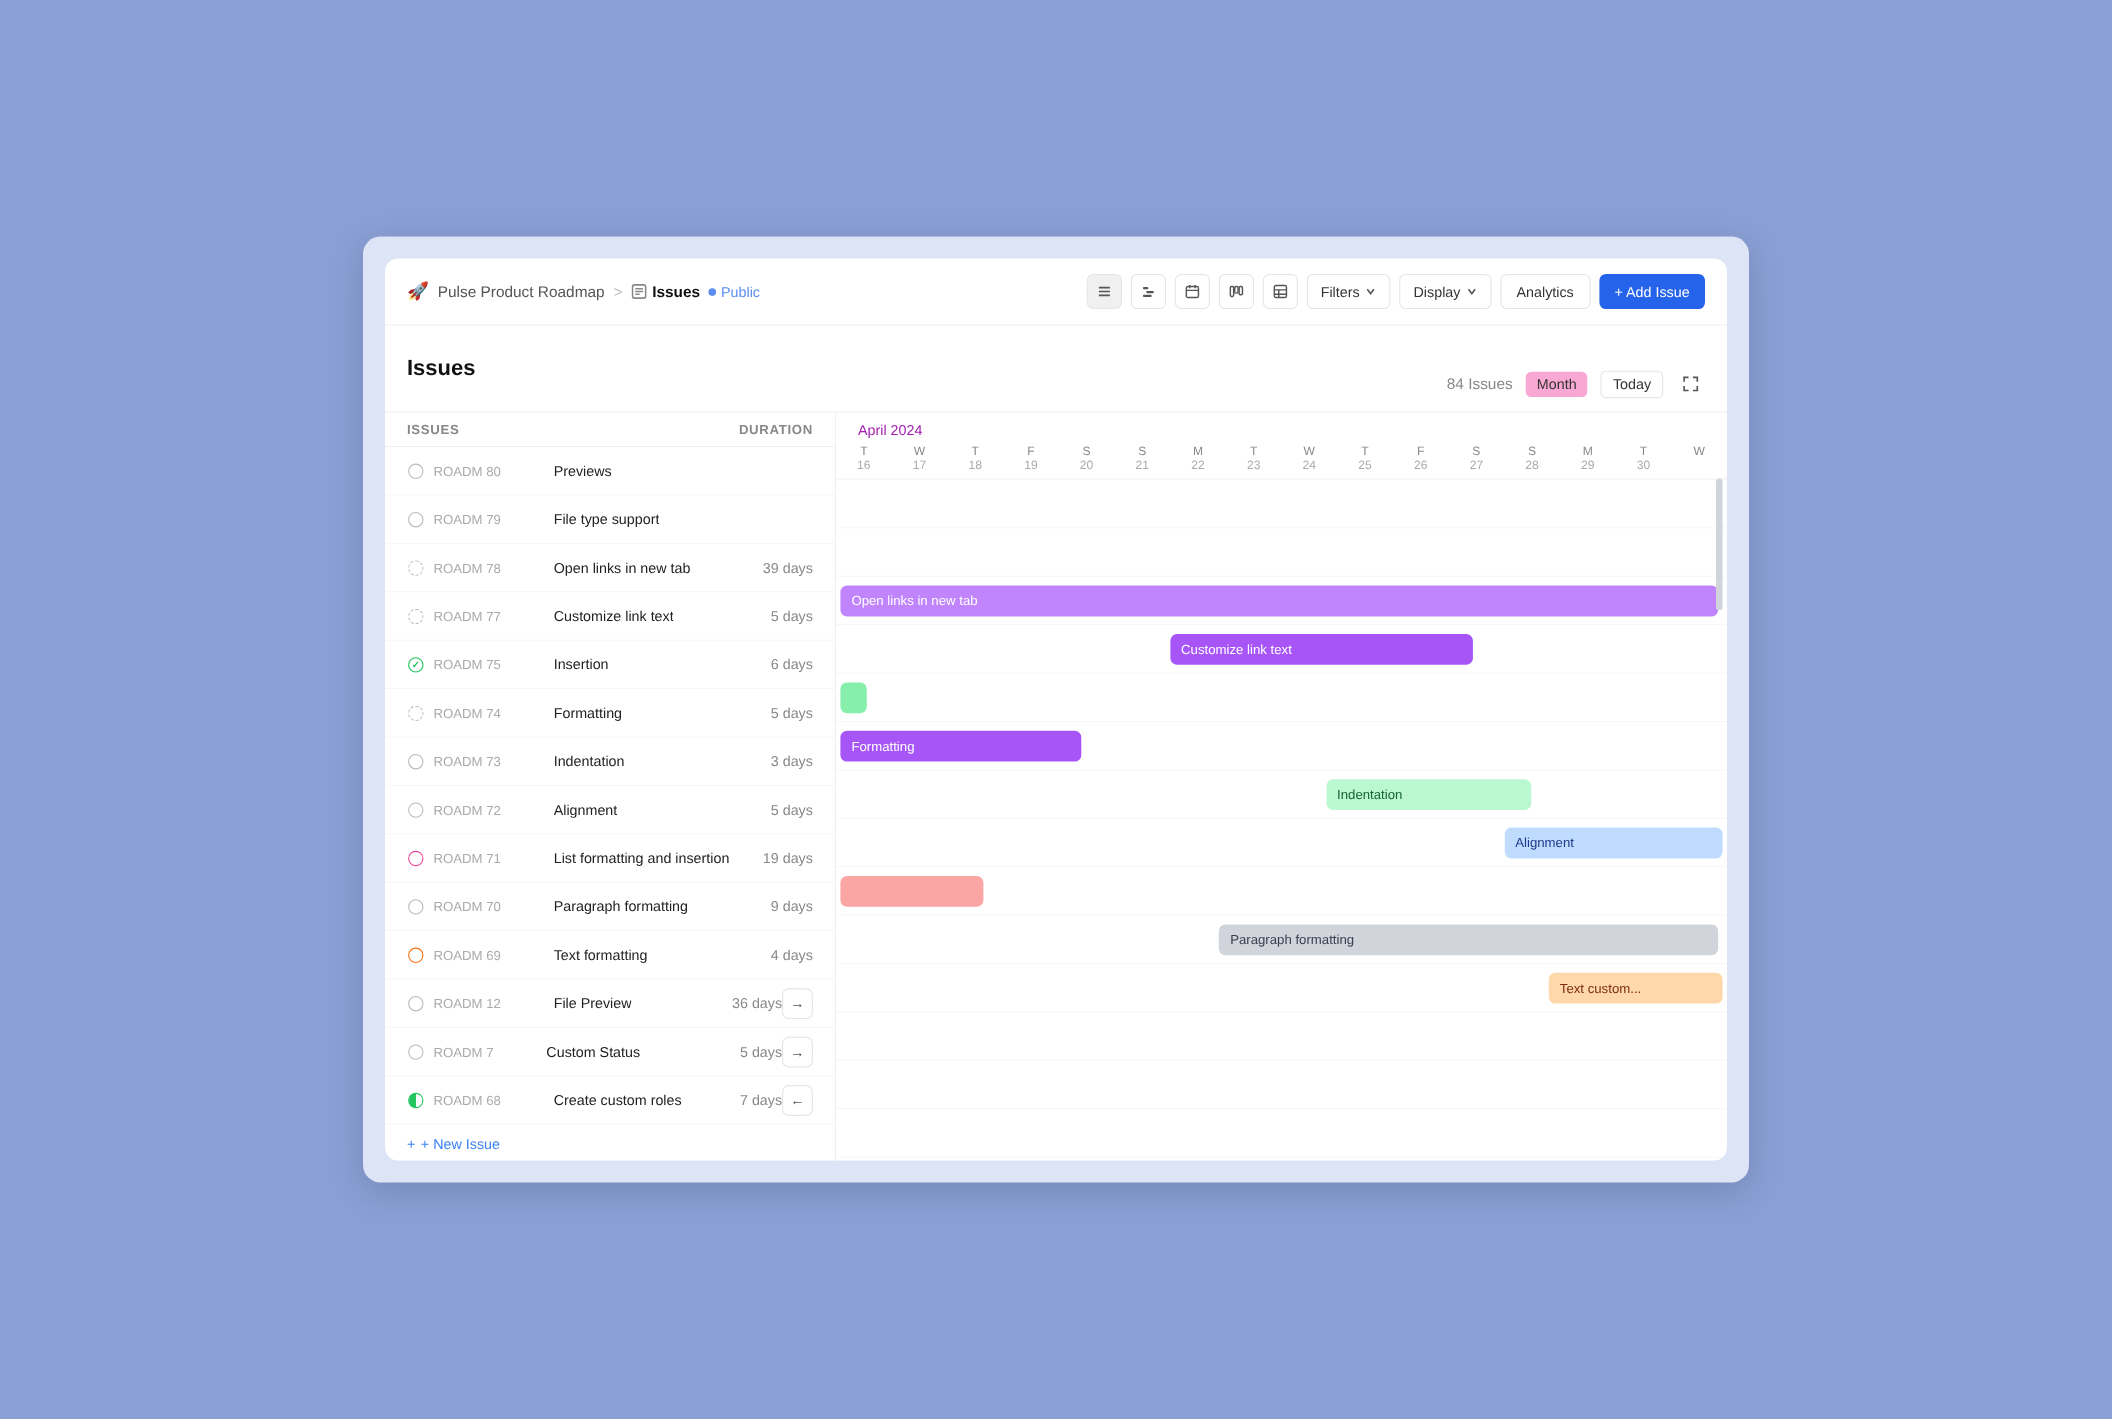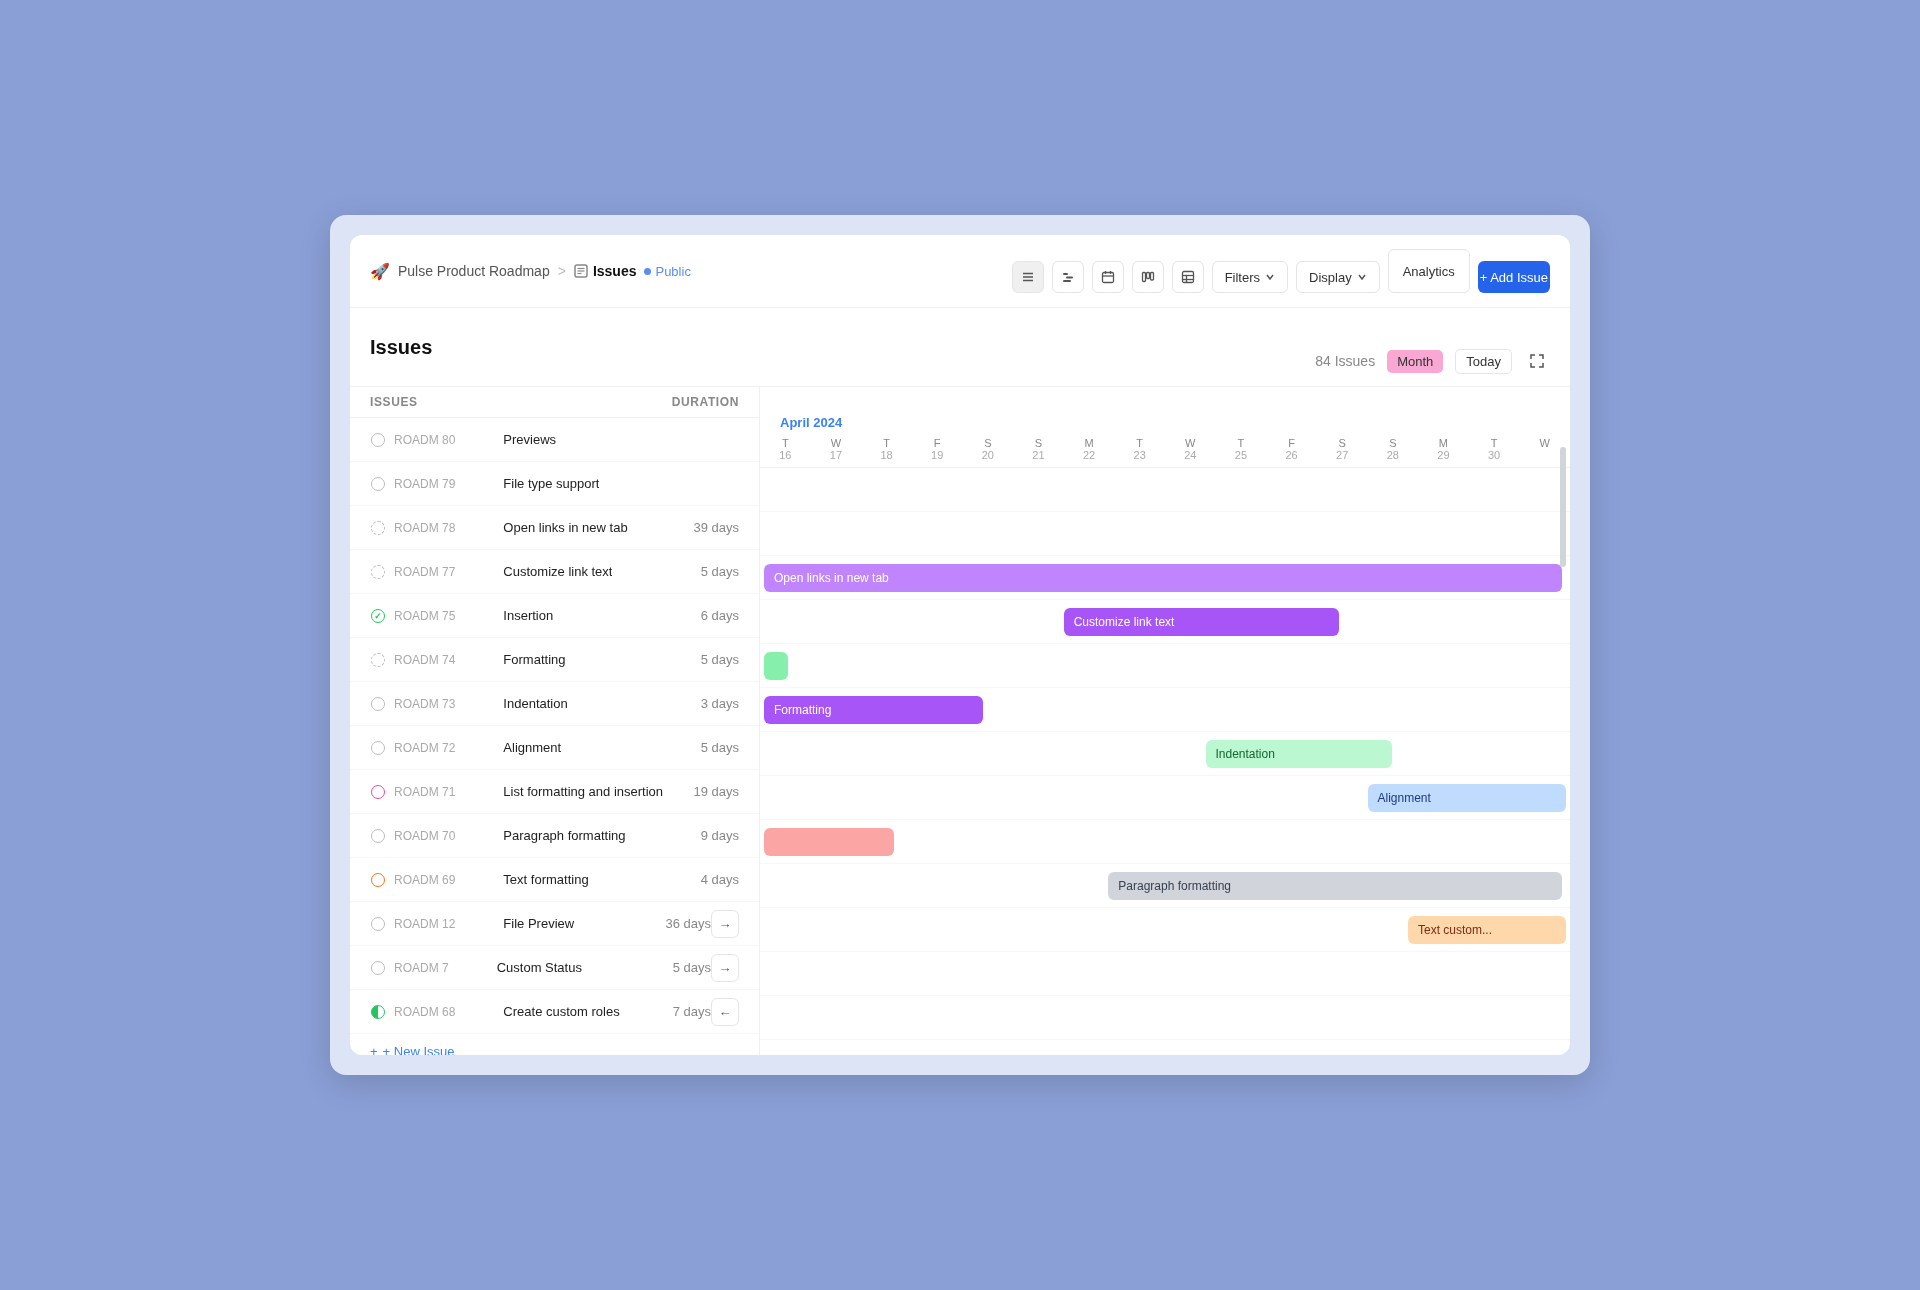--- a/index.html
+++ b/index.html
@@ -68,25 +68,25 @@
     .icon-btn.active { background: #f0f0f0; }
     .dropdown-btn {
       display: flex; align-items: center; gap: 5px;
       padding: 6px 12px; border: 1px solid #e5e5e5;
       border-radius: 6px; background: #fff; cursor: pointer;
       font-size: 13px; color: #333; height: 32px;
     }
     .analytics-btn {
       padding: 6px 14px; border: 1px solid #e5e5e5;
       border-radius: 6px; background: #fff; cursor: pointer;
-      font-size: 13px; color: #333; height: 44px;
+      font-size: 13px; color: #333; height: 32px;
     }
     .add-issue-btn {
       display: flex; align-items: center; gap: 5px;
-      padding: 6px 2px; border: none;
+      padding: 6px 14px; border: none;
       border-radius: 6px; background: #2563eb; cursor: pointer;
       font-size: 13px; color: #fff; font-weight: 500; height: 32px;
     }
     
     .issues-header {
       display: flex; align-items: center; justify-content: space-between;
       padding: 12px 20px;
       border-bottom: 1px solid #f0f0f0;
       flex-shrink: 0;
     }
@@ -200,21 +200,21 @@
     }
     .gantt-header {
       display: flex;
       flex-direction: column;
       flex-shrink: 0;
       border-bottom: 1px solid #f0f0f0;
       background: #fff;
     }
     .gantt-month-row {
       padding: 8px 0 4px 20px;
-      font-size: 13px; font-weight: 700; color: #3b82f6; margin-top: 20px;
+      font-size: 13px; font-weight: 400; color: #a21caf;
     }
     .gantt-days-row {
       display: flex;
       padding: 0;
       overflow: hidden;
     }
     .day-cell {
       flex: 1;
       text-align: center;
       font-size: 11px;

